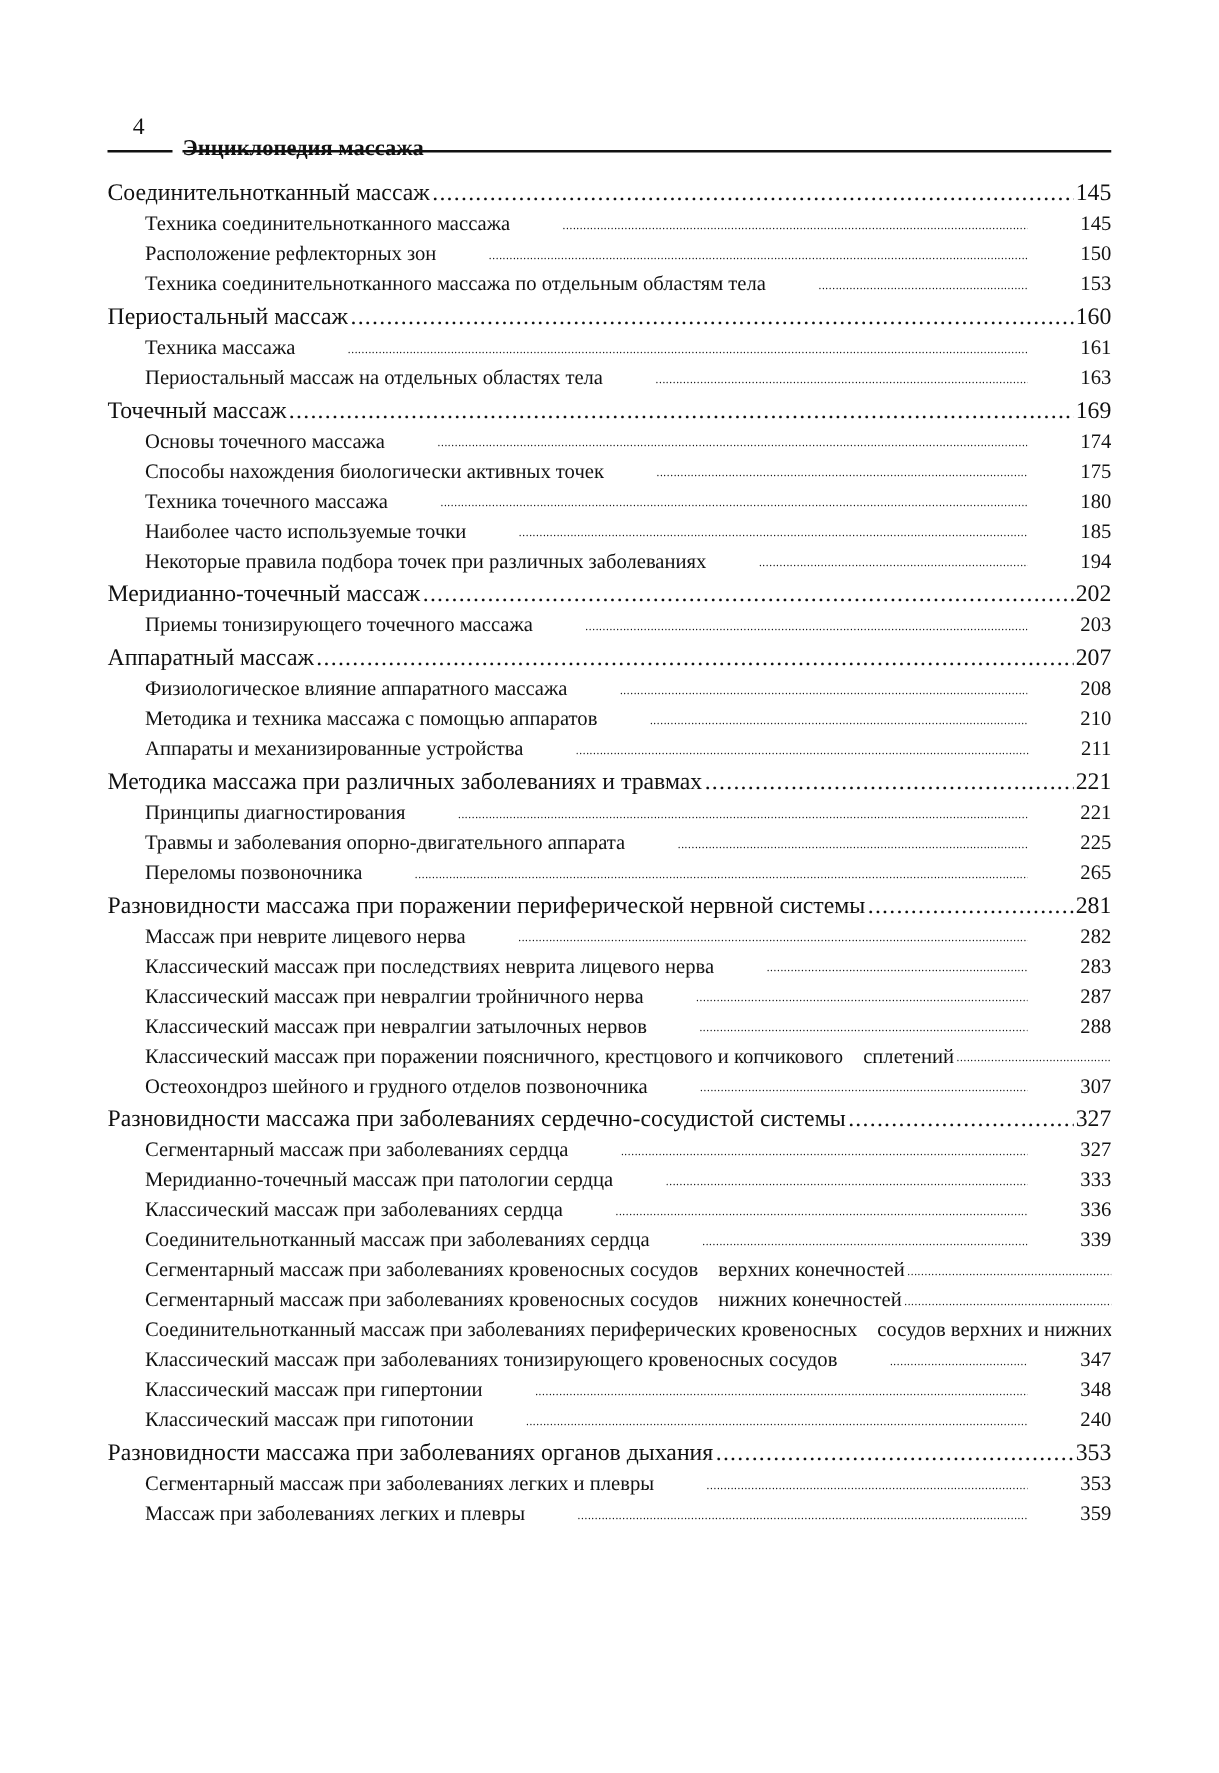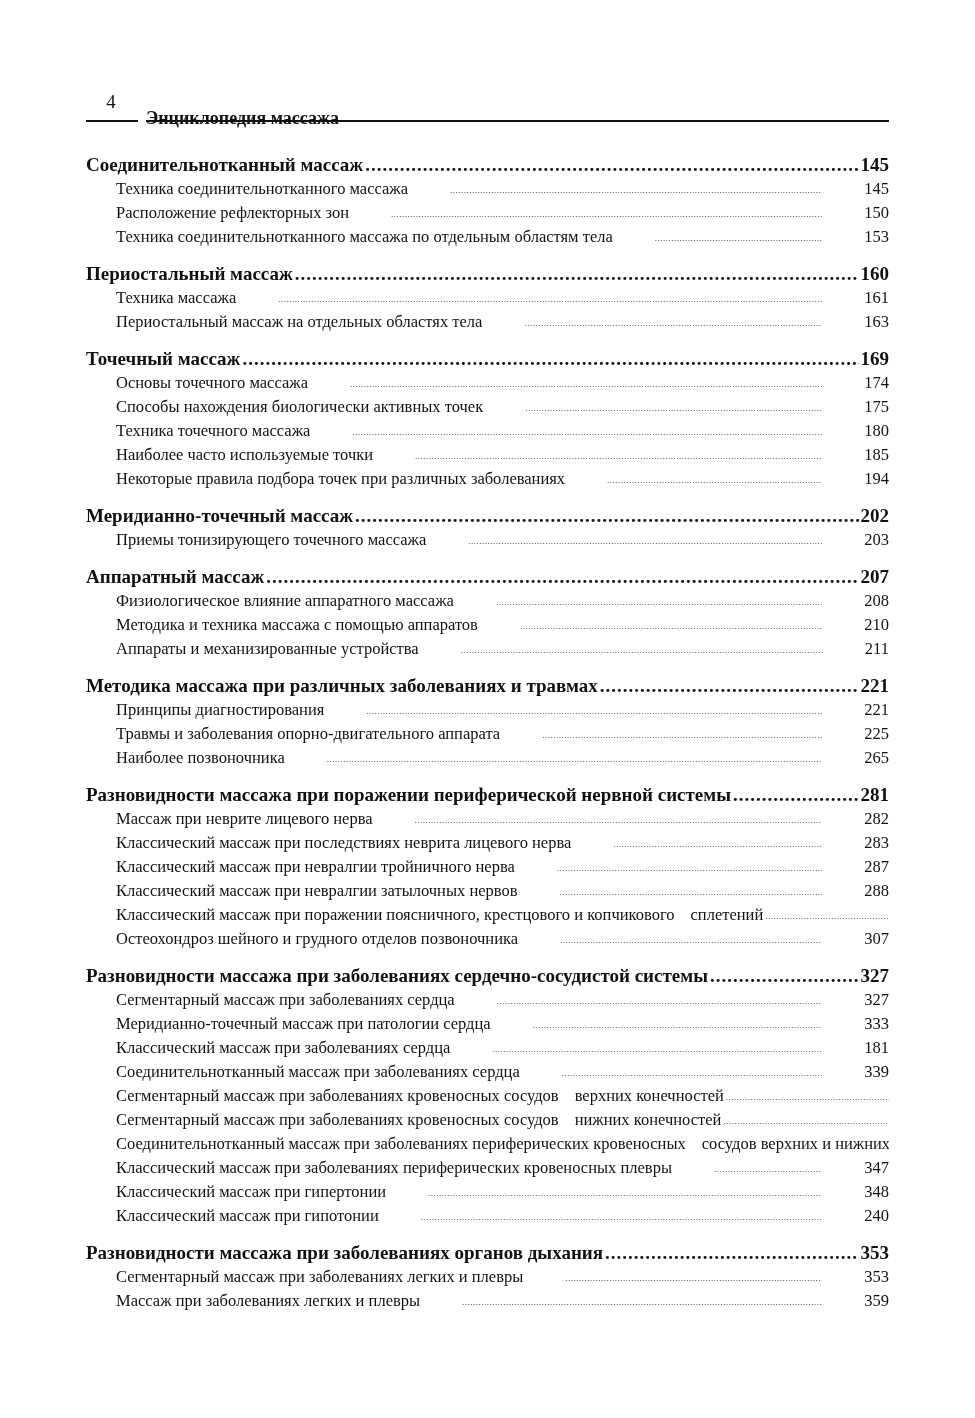--- a/index.html
+++ b/index.html
@@ -79,24 +79,24 @@
     }
     .toc-entry .leader::before {
       content: "................................................................................................................................................................................................................................................................................................................................................................................................................";
     }
     .toc-entry .page {
       flex: 0 0 auto;
       white-space: nowrap;
       text-align: right;
     }
     .chapter {
-      font-weight: bold;
+      font-weight: normal;
       font-size: 19px;
       line-height: 25px;
-      margin-top: 12px;
+      margin-top: 2px;
     }
     .chapter .leader {
       letter-spacing: 1px;
     }
     .chapter .leader::before {
       content: "..................................................................................................................................................................................................................................................................................................................................";
     }
     .section {
       font-size: 16.5px;
       line-height: 24px;
@@ -242,21 +242,21 @@
       <span class="title">Принципы диагностирования</span>
       <span class="leader"></span>
       <span class="page">221</span>
     </div>
     <div class="toc-entry section">
       <span class="title">Травмы и заболевания опорно-двигательного аппарата</span>
       <span class="leader"></span>
       <span class="page">225</span>
     </div>
     <div class="toc-entry section">
-      <span class="title">Наиболее позвоночника</span>
+      <span class="title">Переломы позвоночника</span>
       <span class="leader"></span>
       <span class="page">265</span>
     </div>
     <div class="toc-entry chapter">
       <span class="title">Разновидности массажа при поражении периферической нервной системы</span>
       <span class="leader"></span>
       <span class="page">281</span>
     </div>
     <div class="toc-entry section">
       <span class="title">Массаж при неврите лицевого нерва</span>
@@ -304,21 +304,21 @@
       <span class="page">327</span>
     </div>
     <div class="toc-entry section">
       <span class="title">Меридианно-точечный массаж при патологии сердца</span>
       <span class="leader"></span>
       <span class="page">333</span>
     </div>
     <div class="toc-entry section">
       <span class="title">Классический массаж при заболеваниях сердца</span>
       <span class="leader"></span>
-      <span class="page">181</span>
+      <span class="page">336</span>
     </div>
     <div class="toc-entry section">
       <span class="title">Соединительнотканный массаж при заболеваниях сердца</span>
       <span class="leader"></span>
       <span class="page">339</span>
     </div>
     <div class="toc-entry section wrapped">
       <div class="title-block">
         <span class="line1">Сегментарный массаж при заболеваниях кровеносных сосудов</span>
         <div class="line2row">
@@ -342,21 +342,21 @@
       <div class="title-block">
         <span class="line1">Соединительнотканный массаж при заболеваниях периферических кровеносных</span>
         <div class="line2row">
           <span class="line2">сосудов верхних и нижних конечностей</span>
           <span class="leader"></span>
           <span class="page">346</span>
         </div>
       </div>
     </div>
     <div class="toc-entry section">
-      <span class="title">Классический массаж при заболеваниях периферических кровеносных плевры</span>
+      <span class="title">Классический массаж при заболеваниях тонизирующего кровеносных сосудов</span>
       <span class="leader"></span>
       <span class="page">347</span>
     </div>
     <div class="toc-entry section">
       <span class="title">Классический массаж при гипертонии</span>
       <span class="leader"></span>
       <span class="page">348</span>
     </div>
     <div class="toc-entry section">
       <span class="title">Классический массаж при гипотонии</span>

